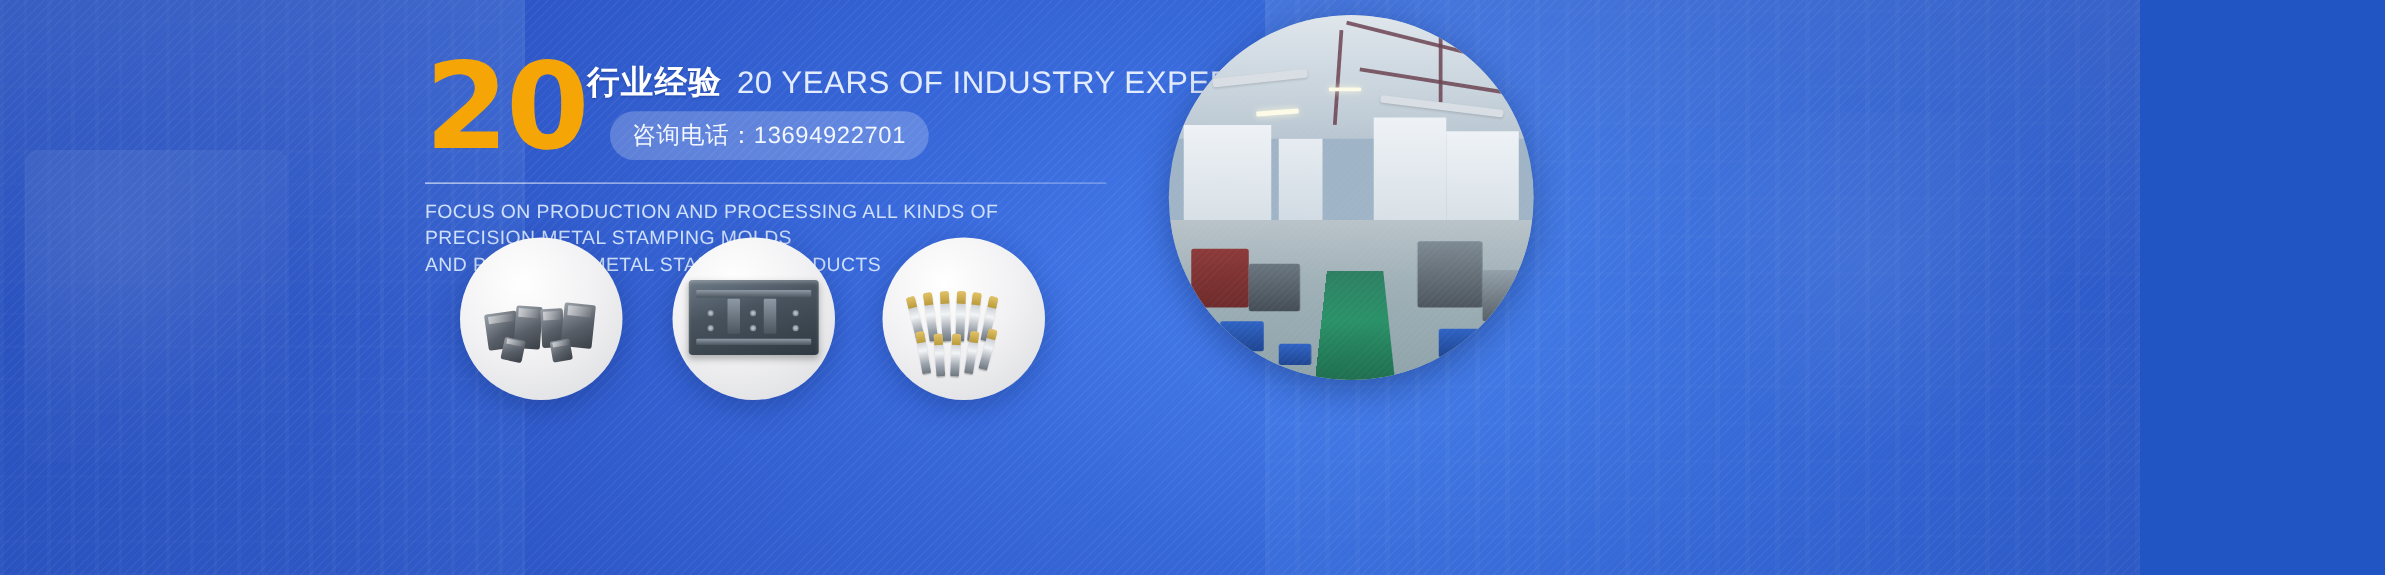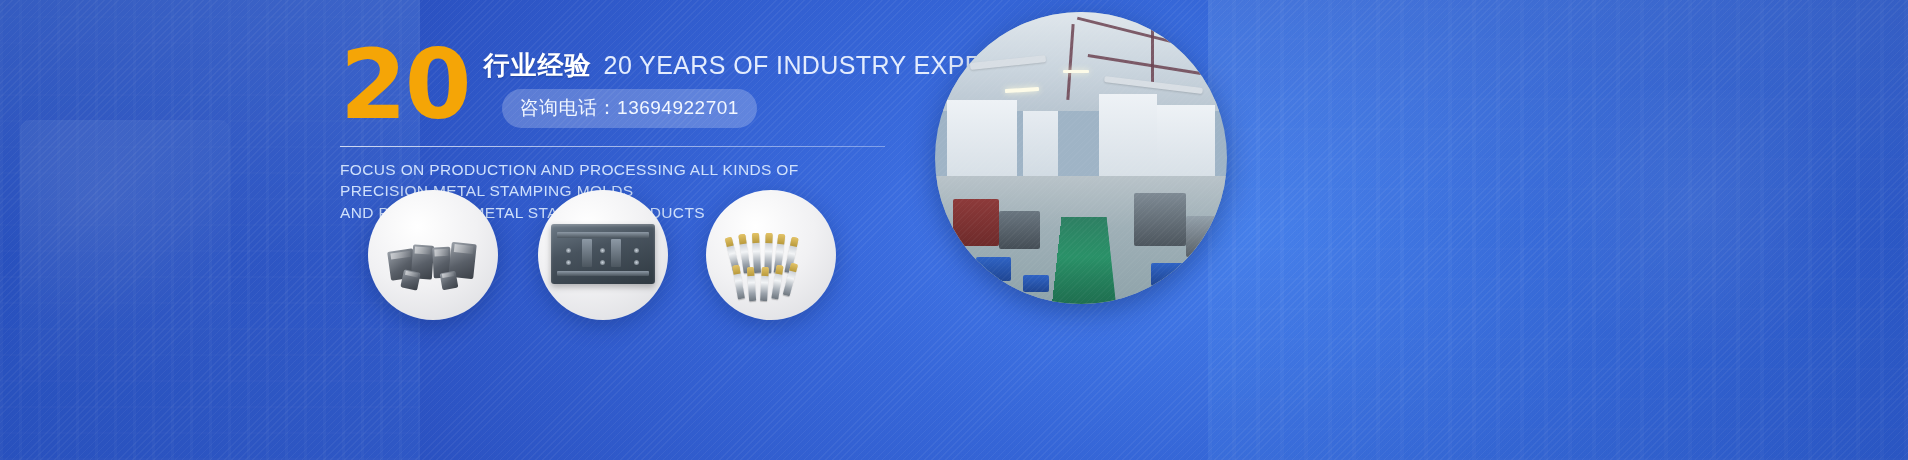--- a/index.html
+++ b/index.html
@@ -3,21 +3,21 @@
 <meta charset="utf-8">
 <style>
   html,body{margin:0;padding:0;}
   body{
     width:1908px;height:460px;overflow:hidden;
     font-family:"Liberation Sans","DejaVu Sans",sans-serif;
     background:#2255c4;
   }
 
   .banner{
-    position:relative;width:1908px;height:460px;overflow:hidden;
+    position:relative;width:1712px;height:460px;overflow:hidden;
     background:
       radial-gradient(ellipse 900px 620px at 66% 50%, #3e7bf0 0%, #2f63dd 45%, #2953cc 100%),
       linear-gradient(100deg,#1f47ad 0%,#2a5bc9 28%,#3569da 55%,#2750c0 80%,#1e439f 100%);
   }
 
   
   .ghost{position:absolute;top:0;bottom:0;opacity:.30;mix-blend-mode:screen;}
   .ghost-left{left:0;width:420px;
     background:
       linear-gradient(180deg,rgba(140,175,230,.55) 0%,rgba(60,105,190,.15) 55%,rgba(40,80,165,.35) 100%),
@@ -59,21 +59,21 @@
   
   .copy{position:absolute;left:340px;top:42px;width:620px;}
 
   .headline{display:flex;align-items:flex-start;}
   .big-num{
     font-family:"DejaVu Sans",sans-serif;
     font-size:96px;line-height:.86;font-weight:bold;
     color:#f5a506;letter-spacing:-2px;
     margin-top:2px;
   }
-  .head-right{margin-left:14px;padding-top:6px;}
+  .head-right{padding-top:6px;}
   .line1{display:flex;align-items:baseline;white-space:nowrap;}
   .cn-sm{
     font-size:26px;font-weight:bold;color:#ffffff;letter-spacing:1px;
     text-shadow:0 1px 2px rgba(10,40,110,.45);
   }
   .en-sm{
     font-size:25px;color:#e9f1ff;letter-spacing:.4px;margin-left:12px;
     font-weight:400;opacity:.97;
   }
   .line2{display:flex;align-items:center;margin-top:6px;white-space:nowrap;}

